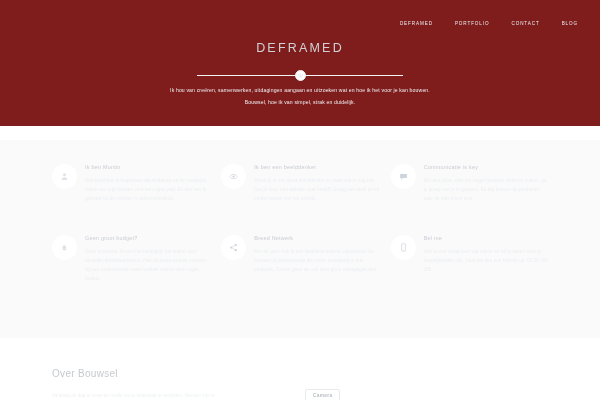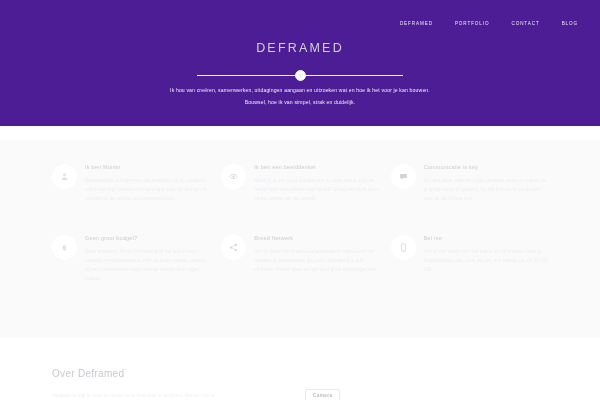--- a/index.html
+++ b/index.html
@@ -26,21 +26,21 @@
   .topnav {
     position: absolute; right: 22px; top: 21px;
     display: flex; gap: 22px; align-items: center;
   }
   .topnav a {
     font-size: 4.6px; letter-spacing: .9px; text-transform: uppercase;
     color: #eceef1; text-decoration: none; white-space: nowrap;
   }
 
   
-  .hero { position: absolute; left:0; top:0; width:600px; height:126px; background:#4c1d95;padding-left:24px; }
+  .hero { position: absolute; left:0; top:0; width:600px; height:126px; background:#7f1d1d;padding-left:24px; }
   .brand {
     position: absolute; left:0; right:0; top:41px;
     text-align: center; font-size: 12.5px; letter-spacing: 2.2px;
     color: #cfd2d6; font-weight: 400;
   }
   .divider {
     position: absolute; left: 197px; top: 69px; width: 206px; height: 12px;
     display: flex; align-items: center; justify-content: center;
   }
   .divider .rule { position:absolute; left:0; right:0; top:6px; height:1px; background:#f2f3f4; }
@@ -235,18 +235,18 @@
         <div class="card-body">
           <div class="card-title">Bel me</div>
           <div class="card-text">Heb je een vraag over wat online en wil je weten waar je mogelijkheden zijn. Geef me dan een belletje op: 06 26 431 186.</div>
         </div>
       </div>
 
     </div>
   </div>
 
   <div class="about">
-    <div class="about-title">Over Deframed</div>
+    <div class="about-title">Over Bouwsel</div>
     <div class="about-text">Vandaag de dag is vrees de media om je footschap te vergroten. Mensen zijn er.</div>
     <div class="camera-chip">Camera</div>
   </div>
 
 </div>
 
 </body></html>

